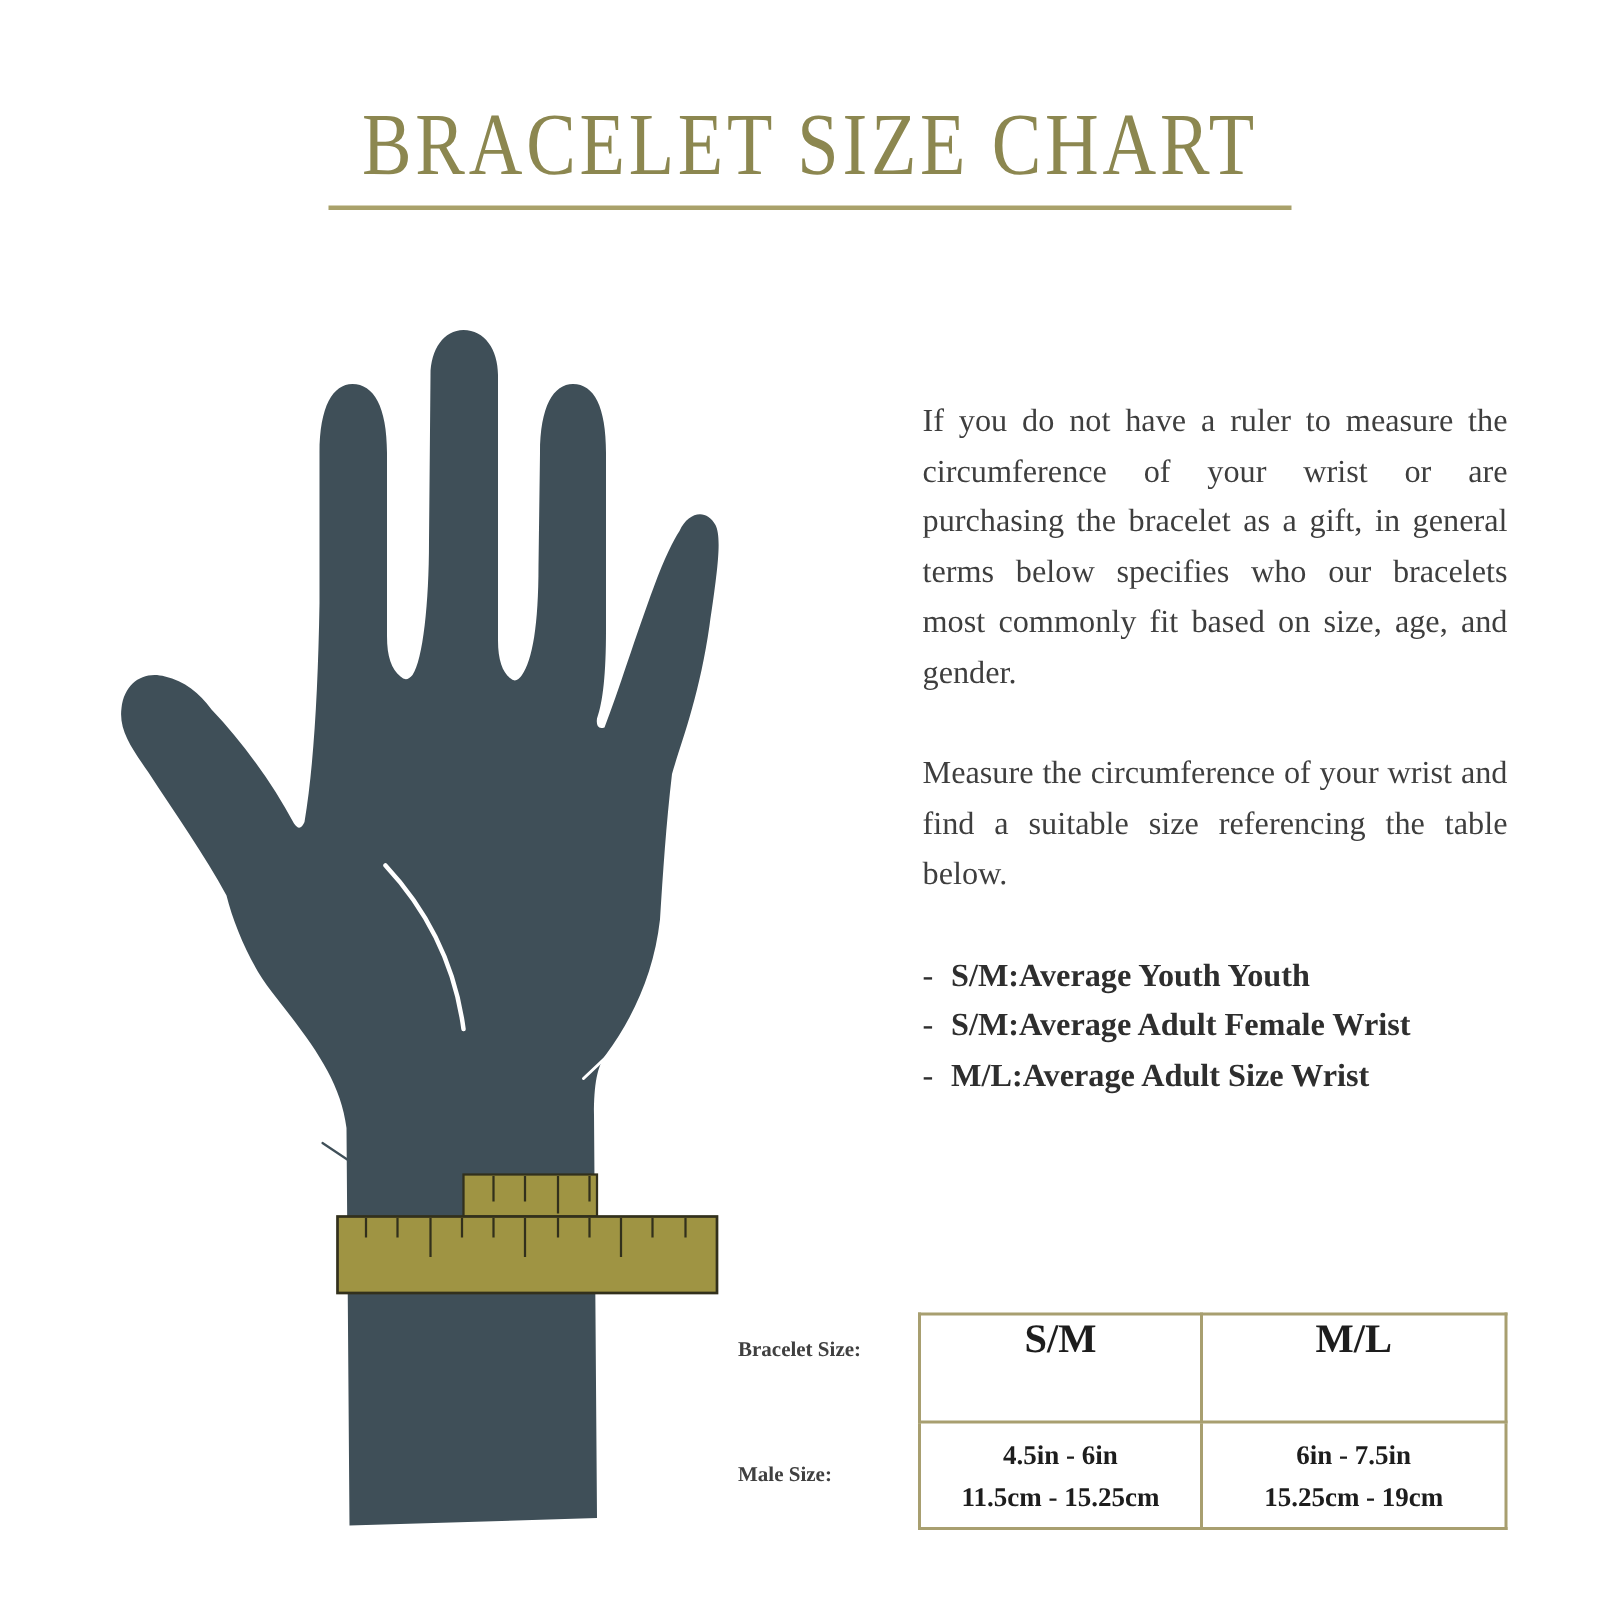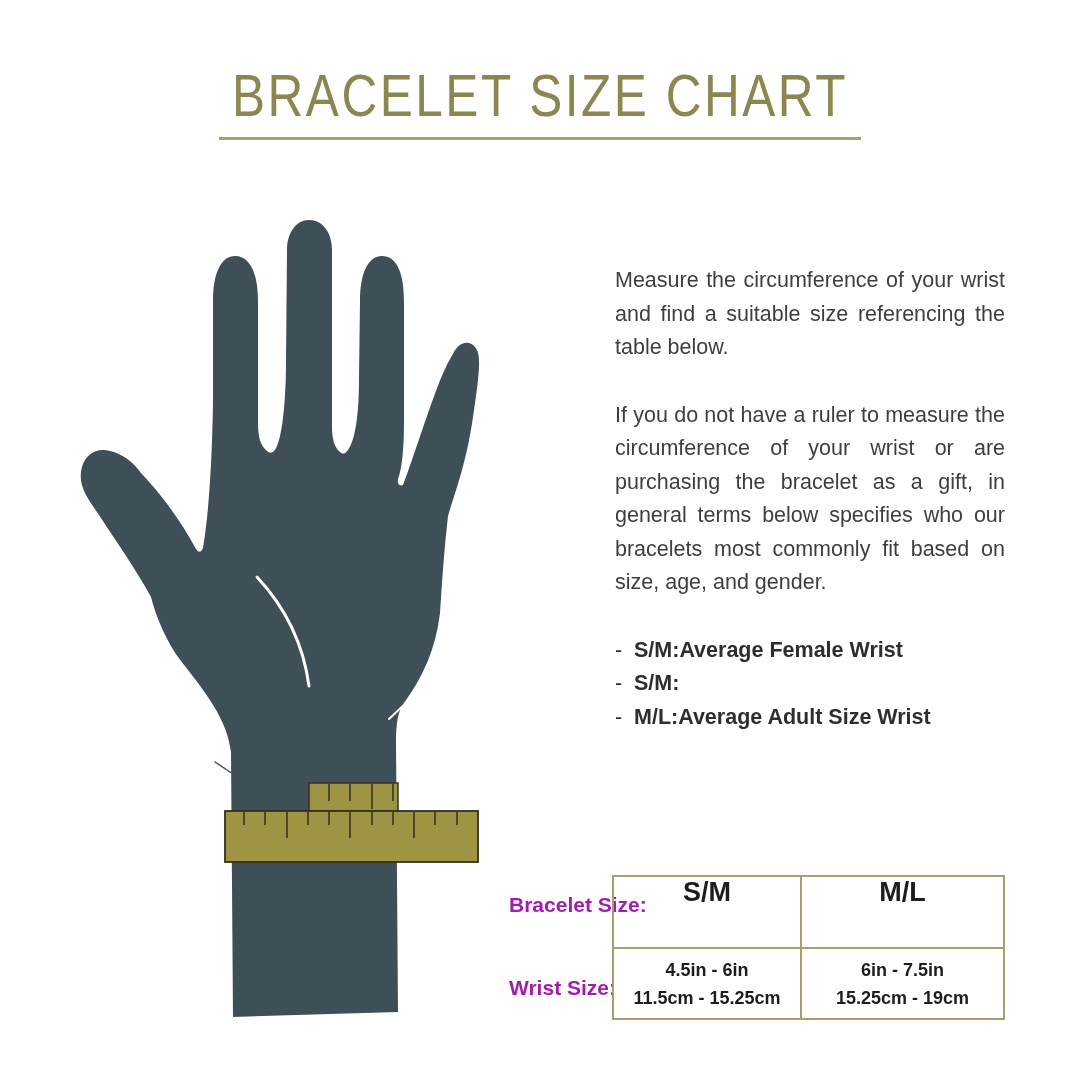--- a/index.html
+++ b/index.html
@@ -1,18 +1,18 @@
 <!DOCTYPE html>
 <html><head>
 <meta charset="utf-8">
 <style>
   html,body{margin:0;padding:0;background:#ffffff;}
   .canvas{
     position:relative;width:1080px;height:1080px;background:#ffffff;overflow:hidden;
-    font-family:Liberation Sans, sans-serif;
+    font-family:Liberation Serif, serif;
   }
   
   .title{
     position:absolute;left:0;right:0;top:62px;text-align:center;
     font-size:59px;font-weight:200;letter-spacing:3px;color:#8c8750;
     transform:scaleX(0.84);transform-origin:50% 50%;white-space:nowrap;
   }
   .title-underline{
     position:absolute;left:219px;top:137px;width:642px;height:3px;background:#a9a16b;
   }
@@ -23,21 +23,21 @@
     position:absolute;left:615px;top:264px;width:390px;
     color:#3e3e3e;font-size:21.5px;line-height:33.5px;
   }
   .copy p{margin:0 0 34px 0;text-align:justify;}
   .size-list{color:#2e2e2e;font-weight:700;}
   .size-item{display:flex;align-items:flex-start;}
   .size-item .dash{width:13px;flex:0 0 13px;font-weight:400;}
   .size-item .size{margin:0 0 0 6px;white-space:nowrap;}
   
   .tbl-label{
-    position:absolute;left:509px;color:#a21caf;font-size:21px;font-weight:700;white-space:nowrap;
+    position:absolute;left:492px;color:#404040;font-size:14px;font-weight:700;white-space:nowrap;
   }
   .tbl-label.bracelet{top:893px;}
   .tbl-label.wrist{top:976px;}
   table.size-table{
     position:absolute;left:612px;top:875px;border-collapse:collapse;table-layout:fixed;
     color:#1d1d1d;
   }
   table.size-table td{border:2px solid #a89f70;text-align:center;padding:0;}
   td.hdr{width:186px;height:70px;vertical-align:top;padding-top:8px;font-size:27px;font-weight:700;}
   td.hdr.c2{width:201px;}
@@ -124,43 +124,44 @@
         <line x1="372" y1="812" x2="372" y2="825"></line>
         <line x1="393" y1="812" x2="393" y2="825"></line>
         <line x1="414" y1="812" x2="414" y2="838"></line>
         <line x1="435" y1="812" x2="435" y2="825"></line>
         <line x1="457" y1="812" x2="457" y2="825"></line>
       </g>
     </g>
   </svg>
 
   <div class="copy">
+    <p>If you do not have a ruler to measure the circumference of your wrist or are purchasing the bracelet as a gift, in general terms below specifies who our bracelets most commonly fit based on size, age, and gender.</p>
     <p>Measure the circumference of your wrist and find a suitable size referencing the table below.</p>
-    <p>If you do not have a ruler to measure the circumference of your wrist or are purchasing the bracelet as a gift, in general terms below specifies who our bracelets most commonly fit based on size, age, and gender.</p>
 
     <div class="size-list">
       <div class="size-item">
         <span class="dash">-</span>
         <span class="size">S/M:</span>
-        <span class="who">Average Female Wrist</span>
+        <span class="who">Average Youth Youth</span>
       </div>
       <div class="size-item">
         <span class="dash">-</span>
         <span class="size">S/M:</span>
+        <span class="who">Average Adult Female Wrist</span>
       </div>
       <div class="size-item">
         <span class="dash">-</span>
         <span class="size">M/L:</span>
         <span class="who">Average Adult Size Wrist</span>
       </div>
     </div>
   </div>
 
   <div class="tbl-label bracelet">Bracelet Size:</div>
-  <div class="tbl-label wrist">Wrist Size:</div>
+  <div class="tbl-label wrist">Male Size:</div>
 
   <table class="size-table">
     <tbody>
         <tr>
       <td class="hdr">S/M</td>
       <td class="hdr c2">M/L</td>
     </tr>
     <tr>
       <td class="val">
         <div>4.5in - 6in</div>

